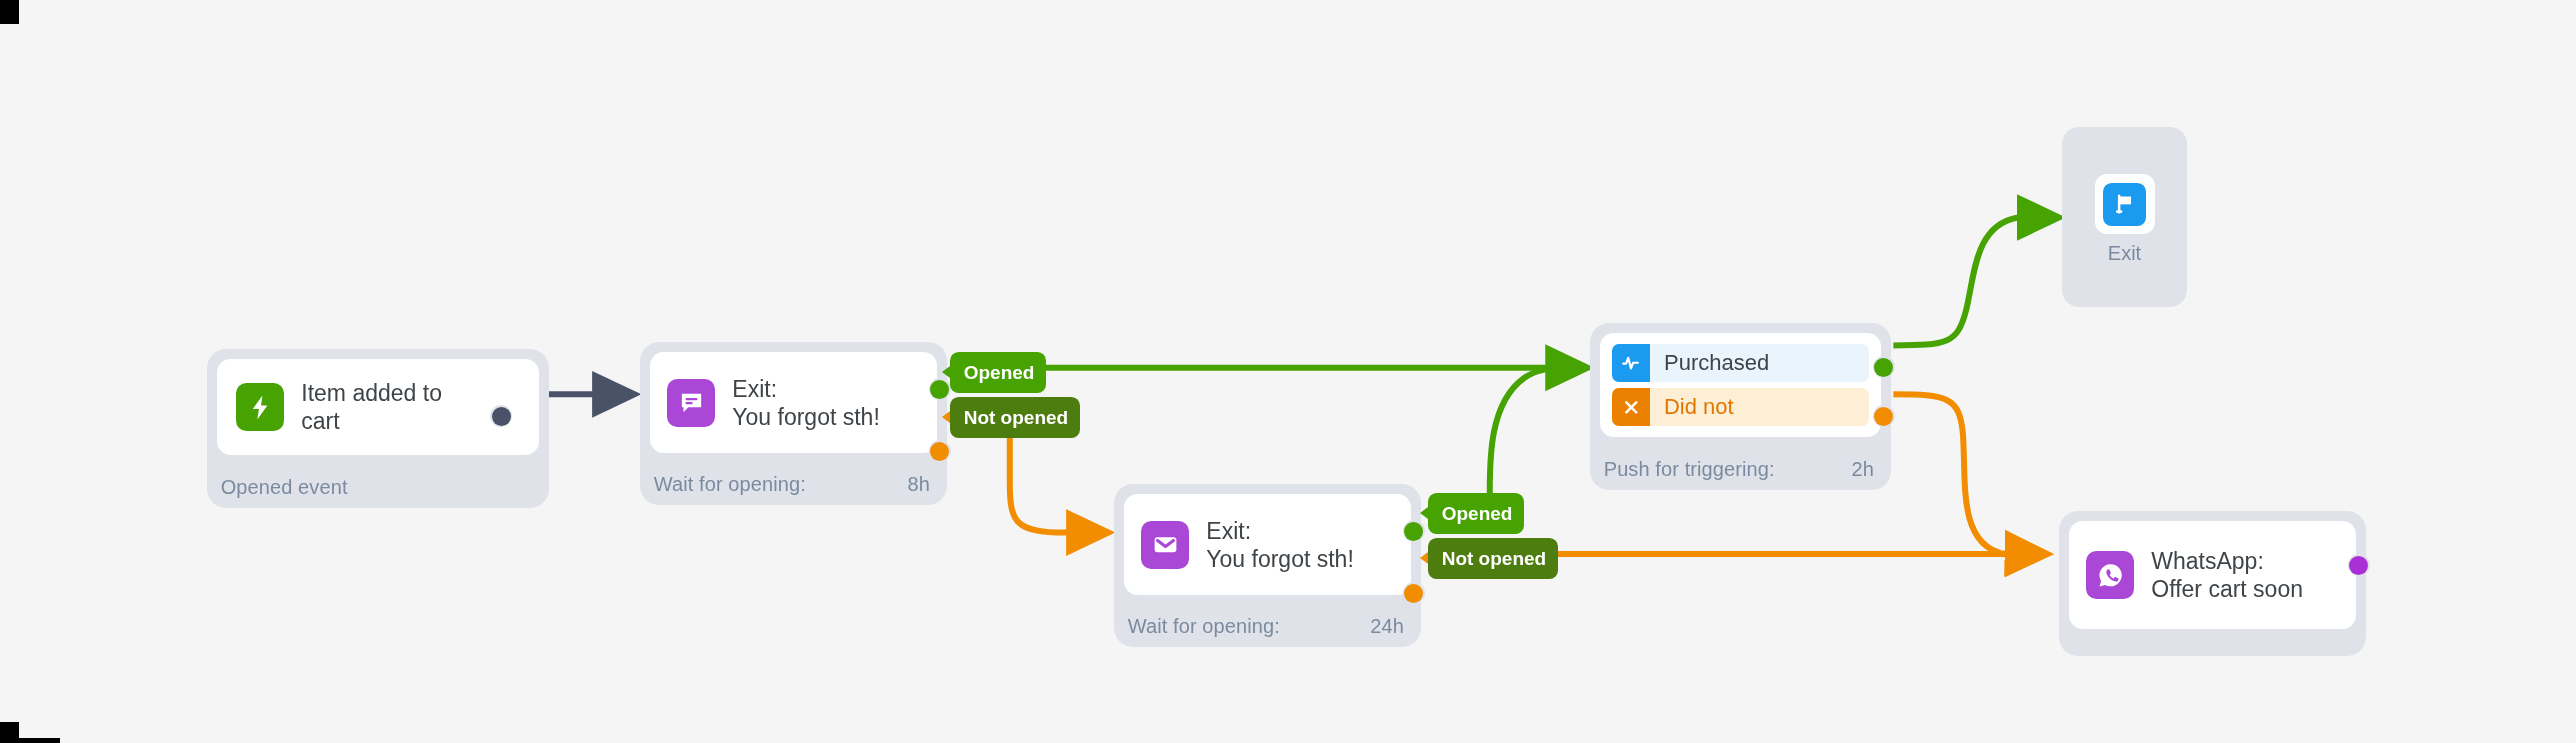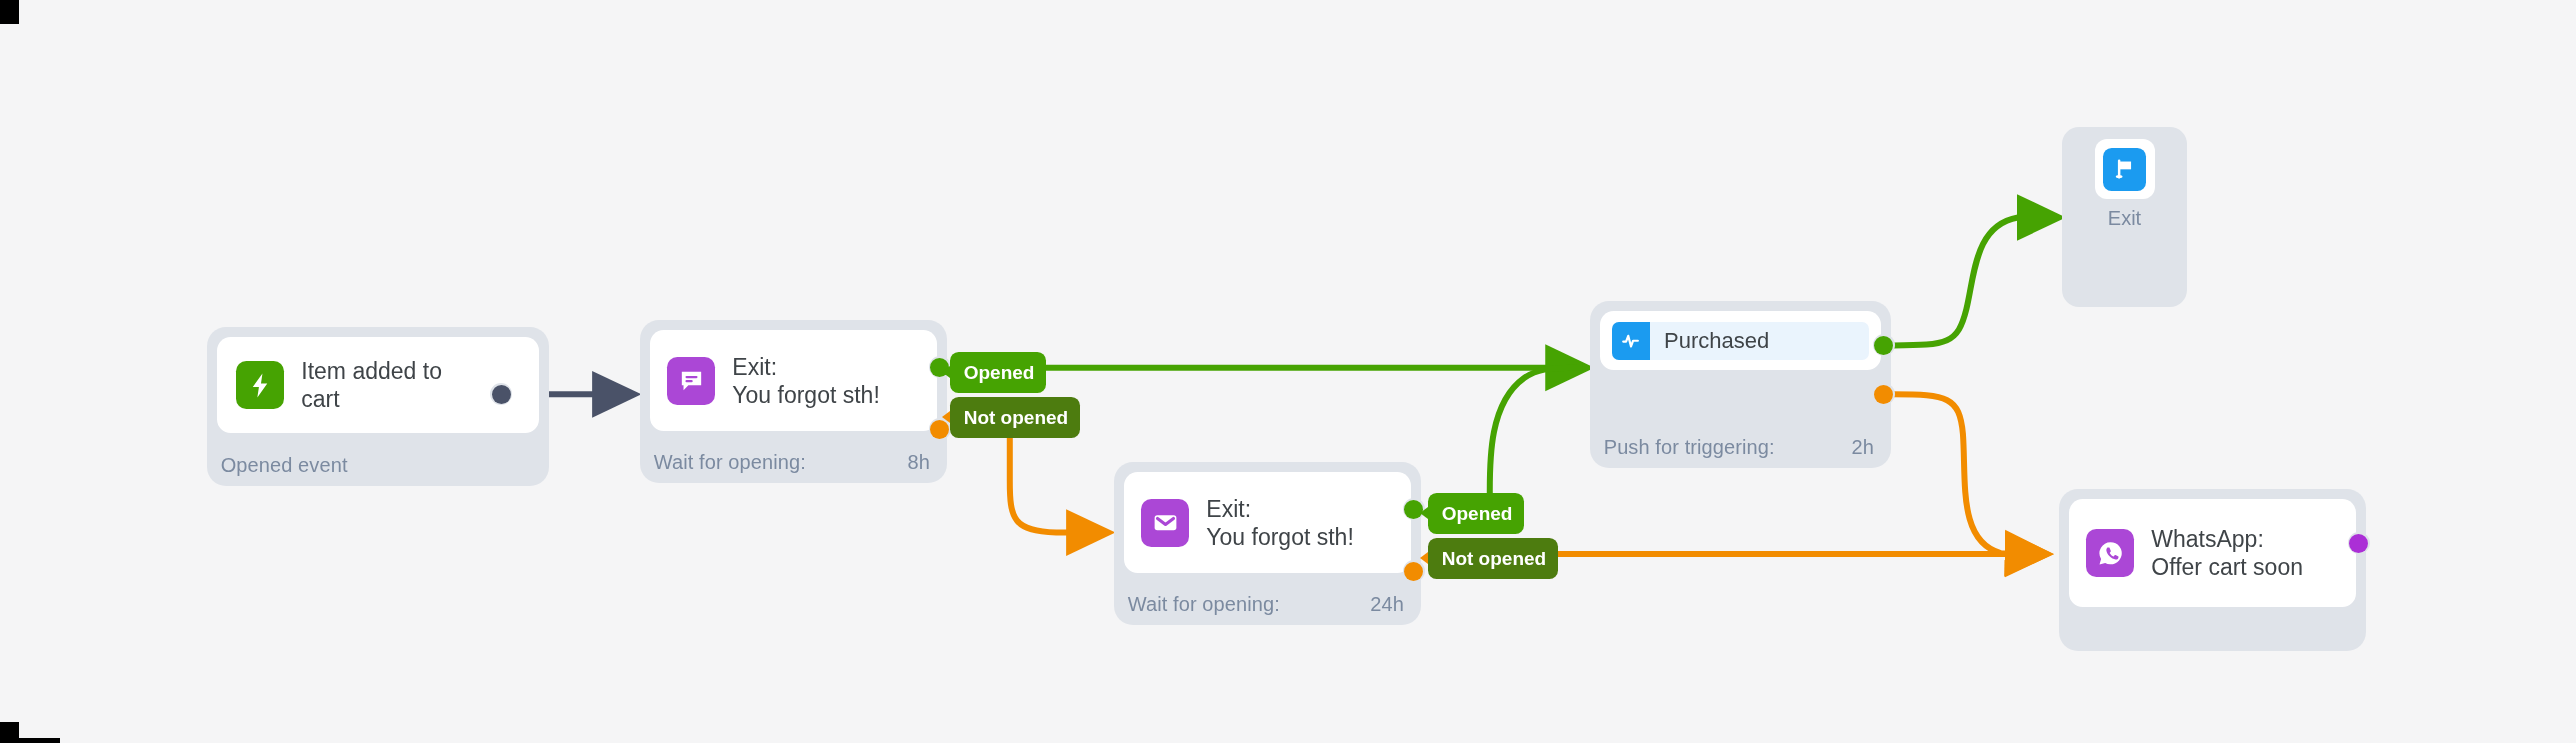--- a/index.html
+++ b/index.html
@@ -34,20 +34,21 @@
     height: 744px;
     pointer-events: none;
   }
 
   
   .node {
     position: absolute;
     background: #dfe3e9;
     border-radius: 19px;
     box-sizing: border-box;
+    margin-top: 22px;
   }
   .node-card {
     position: absolute;
     left: 10.3px;
     top: 10.3px;
     right: 10.3px;
     background: #ffffff;
     border-radius: 13.7px;
     box-sizing: border-box;
     display: flex;
@@ -184,20 +185,21 @@
   
   .exit-node {
     position: absolute;
     background: #dfe3e9;
     border-radius: 17px;
     display: flex;
     flex-direction: column;
     align-items: center;
     box-sizing: border-box;
     padding: 12px 12px 6.9px 12px;
+    justify-content: center;
   }
   .exit-inner {
     width: 60px;
     height: 60px;
     background: #fff;
     border-radius: 12px;
     display: flex;
     align-items: center;
     justify-content: center;
   }
@@ -343,20 +345,28 @@
   <div class="node" style="left:1590px; top:301px; width:301px; height:167px;">
     <div class="cond-card">
       <div class="cond-row cond-purchased">
         <div class="cond-ico">
           <svg width="22" height="22" viewBox="0 0 24 24" aria-hidden="true">
             <path d="M3.5 12.6h3.1L9 6.3l3 11.6 2.3-6.2h5.2" stroke="#fff" stroke-width="2.4" fill="none" stroke-linecap="round" stroke-linejoin="round"></path>
           </svg>
         </div>
         <div class="cond-text">Purchased</div>
       </div>
+      <div class="cond-row cond-didnot">
+        <div class="cond-ico">
+          <svg width="20.6" height="20.6" viewBox="0 0 24 24" aria-hidden="true">
+            <path d="M6.2 6.2 17.8 17.8 M17.8 6.2 6.2 17.8" stroke="#fff" stroke-width="2.9" stroke-linecap="round"></path>
+          </svg>
+        </div>
+        <div class="cond-text">Did not</div>
+      </div>
     </div>
     <div class="notch" style="left:283px; top:33px;"></div>
     <div class="port port-green" style="left:284px; top:35px;"></div>
     <div class="notch" style="left:283px; top:82px;"></div>
     <div class="port port-orange" style="left:284px; top:84px;"></div>
     <div class="node-footer">
       <span class="wlabel">Push for triggering:</span>
       <span class="wval">2h</span>
     </div>
   </div>
@@ -367,21 +377,21 @@
         <svg width="26" height="26" viewBox="0 0 24 24" aria-hidden="true">
           <path d="M6.6 4.3v15.4" stroke="#fff" stroke-width="2.3" stroke-linecap="round"></path>
           <path d="M7.4 5.1h10.2v7.2H7.4z" fill="#fff"></path>
           <ellipse cx="6.6" cy="19" rx="3.1" ry="1.5" fill="#fff"></ellipse>
         </svg>
       </div>
     </div>
     <div class="exit-label">Exit</div>
   </div>
 
-  <div class="node" style="left:2059px; top:489px; width:307px; height:162px;">
+  <div class="node" style="left:2059px; top:489px; width:307px; height:145px;">
     <div class="node-card" style="height:108px;">
       <div class="app-icon icon-purple" style="margin-left:17px;">
         <svg width="31" height="31" viewBox="0 0 24 24" aria-hidden="true">
           <path d="M12.1 3.2a8.6 8.6 0 0 0-7.4 13l-1.2 4.3 4.4-1.2a8.6 8.6 0 1 0 4.2-16.1z" fill="#fff"></path>
           <path d="M9.2 8c.3-.6.6-.6.9-.6h.6c.2 0 .5 0 .7.6l.8 1.9c.1.3 0 .5-.1.7l-.5.6c-.2.2-.3.4-.1.7.5.9 1.4 1.8 2.4 2.3.3.2.5.1.7-.1l.6-.7c.2-.2.4-.3.7-.2l1.9.9c.3.2.4.3.4.6 0 .5-.2 1.2-.6 1.5-.4.4-1 .6-1.7.5-1.5-.2-3.2-1.1-4.6-2.5-1.4-1.4-2.3-3-2.5-4.5-.1-.7.1-1.3.4-1.7z" fill="#ab47d6"></path>
         </svg>
       </div>
       <div class="node-title">
         <div>WhatsApp:</div>
         <div>Offer cart soon</div>

